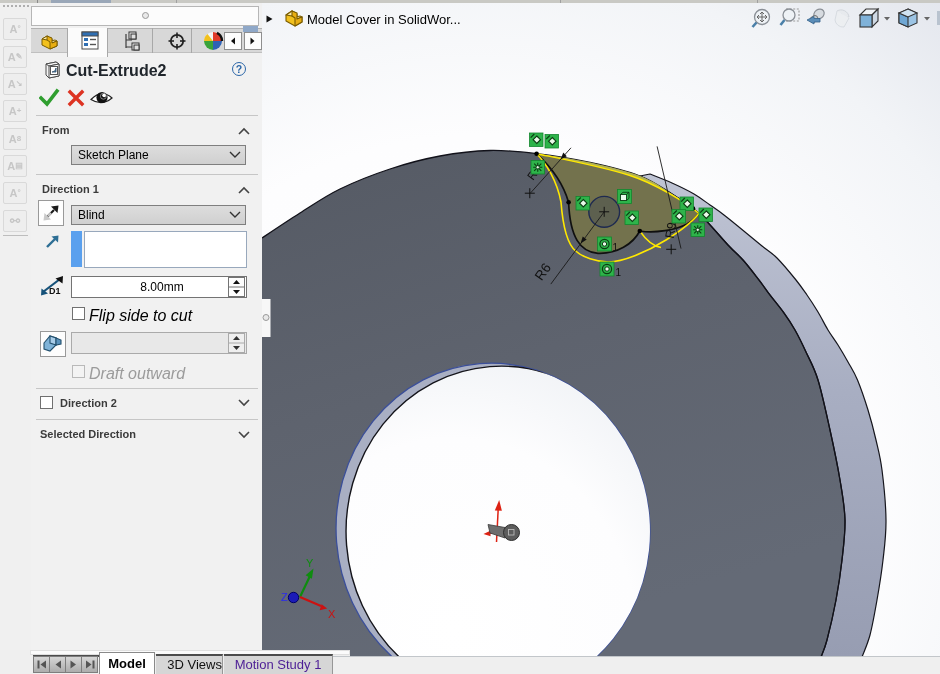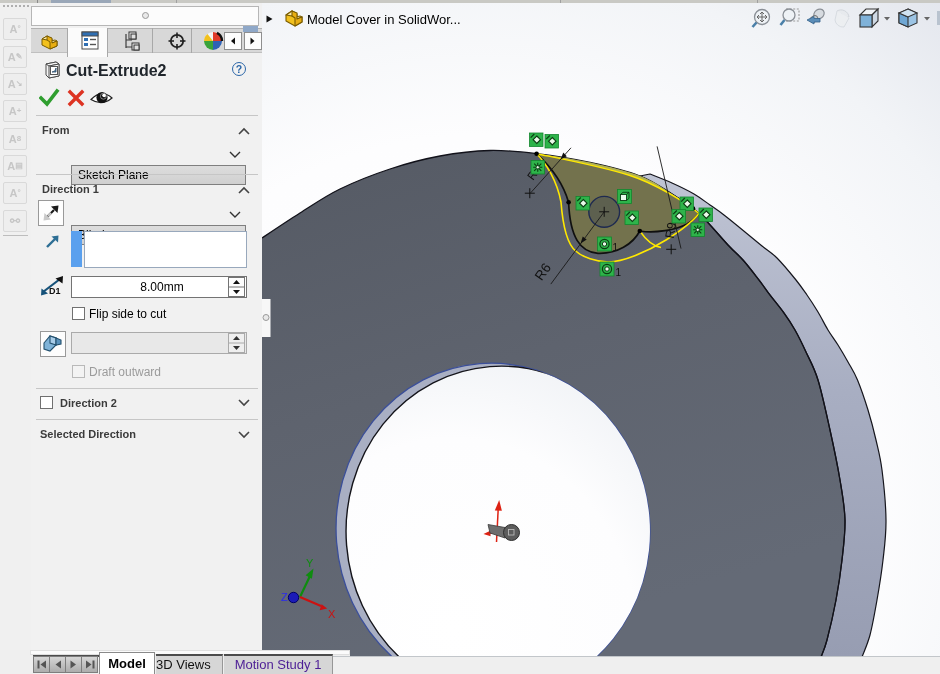--- a/index.html
+++ b/index.html
@@ -1,22 +1,22 @@
 <!DOCTYPE html>
 <html><head><meta charset="utf-8">
 <style>
 *{margin:0;padding:0;box-sizing:border-box;}
 html,body{width:940px;height:674px;overflow:hidden;font-family:"Liberation Sans",sans-serif;background:#f0f0f0;}
 #root{position:relative;width:940px;height:674px;overflow:hidden;}
 .abs{position:absolute;}
 svg{display:block;}
 .sep{position:absolute;left:5px;width:222px;height:1px;background:#c6c6c6;}
 .gh{position:absolute;font-size:11px;font-weight:bold;color:#3b3b3b;white-space:nowrap;}
-.lbl{position:absolute;font-size:12px;color:#000;white-space:nowrap;}
-.combo{position:absolute;left:40px;width:175px;height:20px;background:linear-gradient(#dddddd,#d0d0d0);border:1px solid #7f7f7f;font-size:12px;color:#000;line-height:18px;padding-left:6px;margin-top:20px;}
+.lbl{position:absolute;font-size:16px;color:#000;white-space:nowrap;font-style:italic;}
+.combo{position:absolute;left:40px;width:175px;height:20px;background:linear-gradient(#dddddd,#d0d0d0);border:1px solid #7f7f7f;font-size:12px;color:#000;line-height:18px;padding-left:6px;}
 .cbx{position:absolute;width:13px;height:13px;background:#fff;border:1px solid #707070;}
 .spin{position:absolute;left:40px;width:176px;height:22px;background:#fff;border:1px solid #737373;font-size:12px;line-height:20px;padding-left:6px;color:#000;}
 </style></head>
 <body>
 <div id="root">
 
 <div class="abs" style="left:0;top:0;width:940px;height:3px;background:#c9c9c4;"></div>
 <div class="abs" style="left:51px;top:0;width:60px;height:3px;background:#9aa7b8;"></div>
 <div class="abs" style="left:37px;top:0;width:1px;height:3px;background:#8a8a8a;"></div>
 <div class="abs" style="left:176px;top:0;width:1px;height:3px;background:#a0a0a0;"></div>
@@ -373,15 +373,15 @@
  <g fill="#555">
   <rect x="4.5" y="5.5" width="2" height="8"></rect>
           <polygon points="13,5.5 13,13.5 7.5,9.5"></polygon>
   <polygon points="28,5.5 28,13.5 22.5,9.5"></polygon>
   <polygon points="37.5,5.5 37.5,13.5 43,9.5"></polygon>
   <polygon points="53,5.5 53,13.5 58.5,9.5"></polygon>
           <rect x="59.5" y="5.5" width="2" height="8"></rect>
  </g>
 </svg>
 <div class="abs" style="left:99px;top:2px;width:56px;height:22px;background:#ffffff;border:1px solid #8a8a8a;border-bottom:none;font-size:13px;font-weight:bold;color:#000;text-align:center;line-height:21px;">Model</div>
-<div class="abs" style="left:156px;top:4px;width:67px;height:20px;background:#d6d6d6;border-top:2px solid #4c4c4c;border-right:1px solid #979797;font-size:13px;color:#111;text-align:left;line-height:17px;">3D Views</div>
+<div class="abs" style="left:156px;top:4px;width:67px;height:20px;background:#d6d6d6;border-top:2px solid #4c4c4c;border-right:1px solid #979797;font-size:13px;color:#111;text-align:right;line-height:17px;">3D Views</div>
 <div class="abs" style="left:224px;top:4px;width:109px;height:20px;background:#d6d6d6;border-top:2px solid #4c4c4c;border-right:1px solid #979797;font-size:13px;color:#4c1d95;text-align:center;line-height:17px;">Motion Study 1</div>
 </div>
 </div>
 </body></html>

